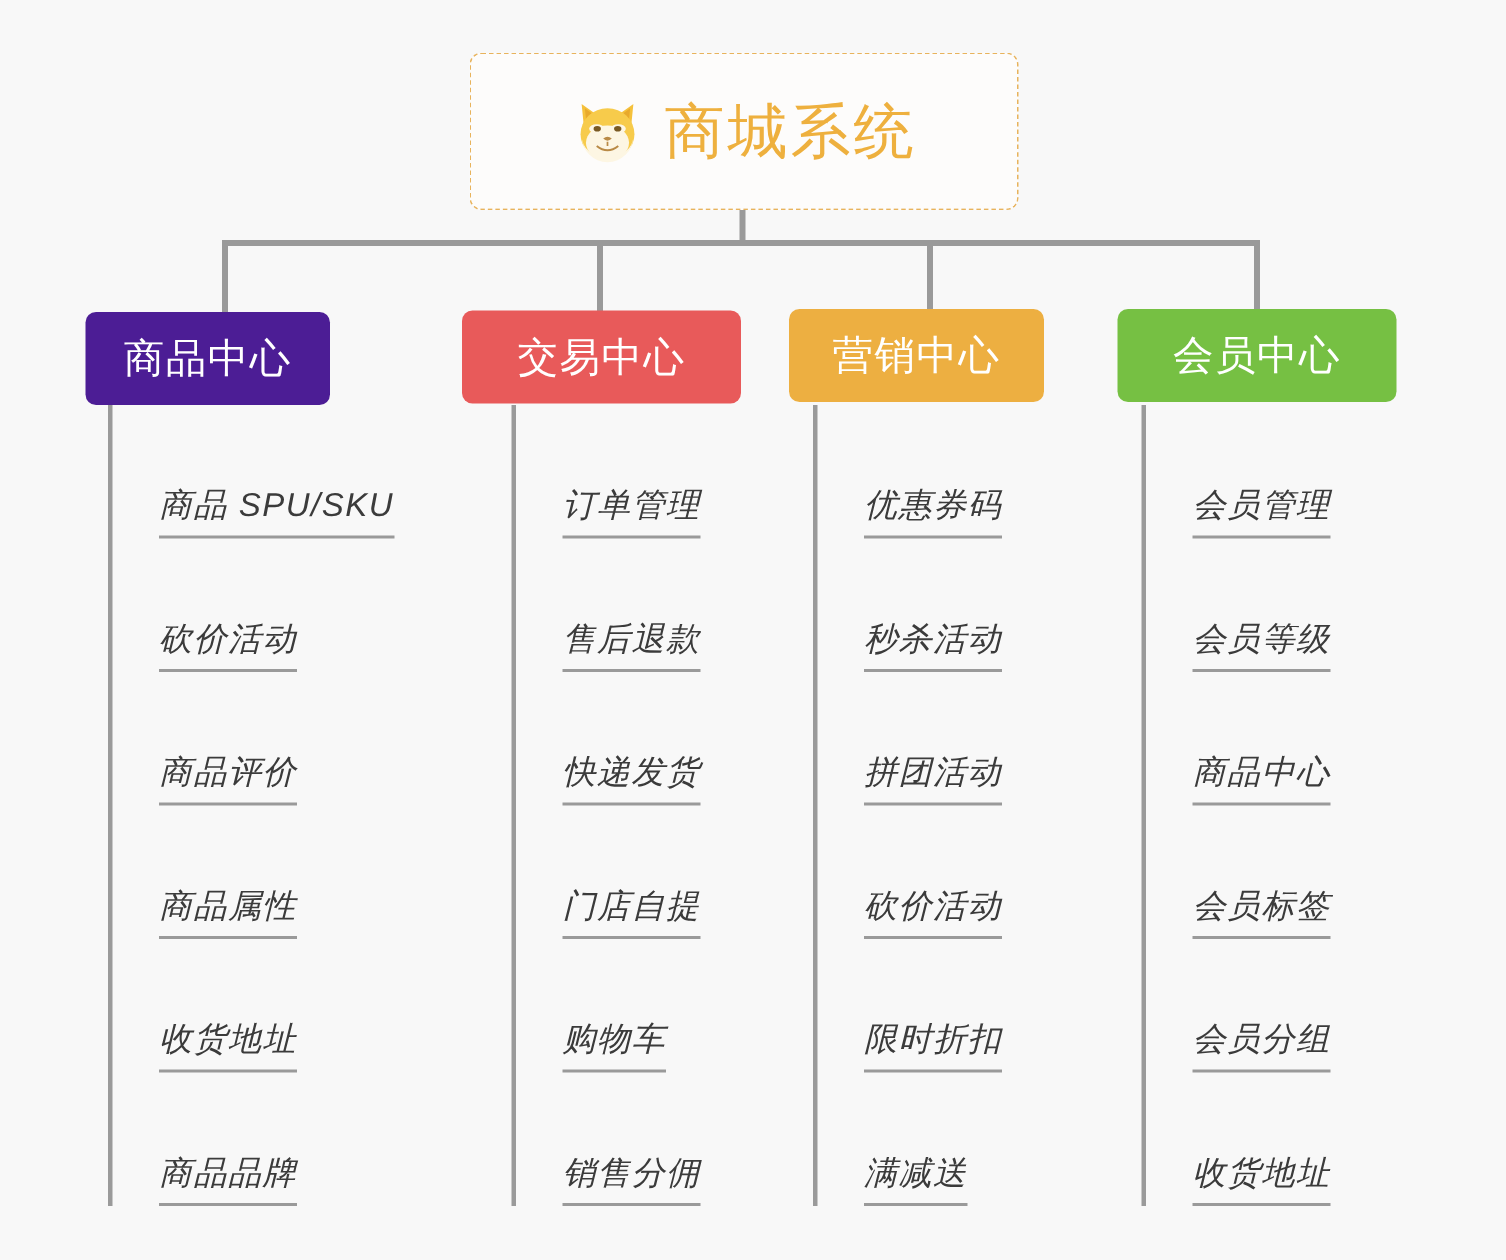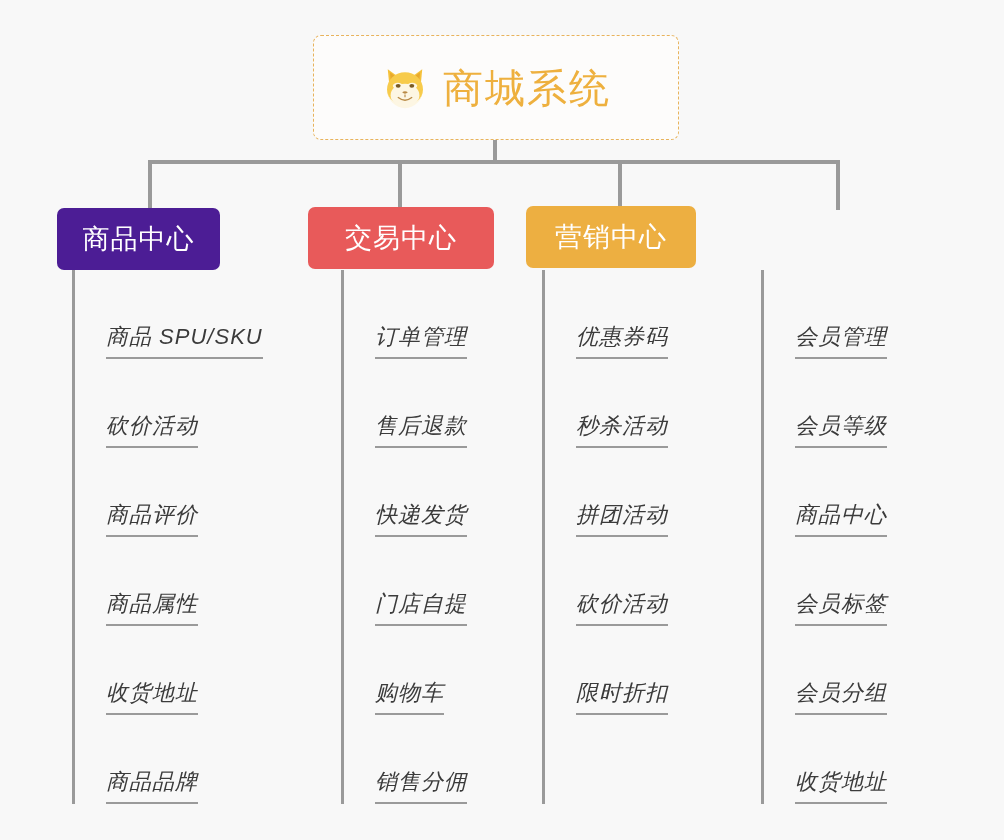--- a/index.html
+++ b/index.html
@@ -129,20 +129,23 @@
 
   <div class="cat-box" style="left:57px; top:208px; width:163px; background:#4c1d95;">
     <span class="cat-label">商品中心</span>
   </div>
   <div class="cat-box" style="left:308px; top:207px; width:186px; background:#e85a5a;">
     <span class="cat-label">交易中心</span>
   </div>
   <div class="cat-box" style="left:526px; top:206px; width:170px; background:#edaf41;">
     <span class="cat-label">营销中心</span>
   </div>
+  <div class="cat-box" style="left:745px; top:206px; width:186px; background:#76c043;">
+    <span class="cat-label">会员中心</span>
+  </div>
 
   <div class="leaf-col" style="left:72px;">
     <div class="spine" style="height:534px;"></div>
     <div class="leaf-item">
         <span class="leaf-text">商品 SPU/SKU</span>
       </div>
     <div class="leaf-item">
         <span class="leaf-text">砍价活动</span>
       </div>
     <div class="leaf-item">
@@ -191,20 +194,23 @@
       </div>
     <div class="leaf-item">
         <span class="leaf-text">拼团活动</span>
       </div>
     <div class="leaf-item">
         <span class="leaf-text">砍价活动</span>
       </div>
     <div class="leaf-item">
         <span class="leaf-text">限时折扣</span>
       </div>
+    <div class="leaf-item">
+        <span class="leaf-text">满减送</span>
+      </div>
   </div>
 
   <div class="leaf-col" style="left:761px;">
     <div class="spine" style="height:534px;"></div>
     <div class="leaf-item">
         <span class="leaf-text">会员管理</span>
       </div>
     <div class="leaf-item">
         <span class="leaf-text">会员等级</span>
       </div>

